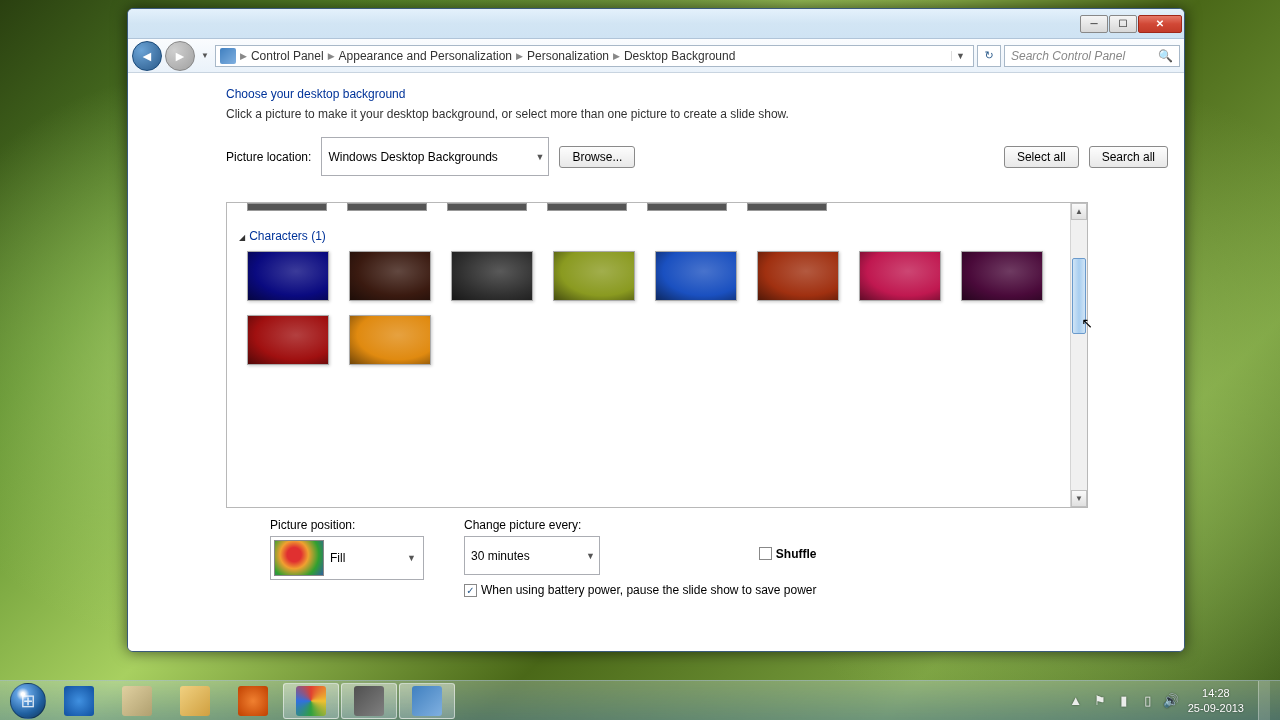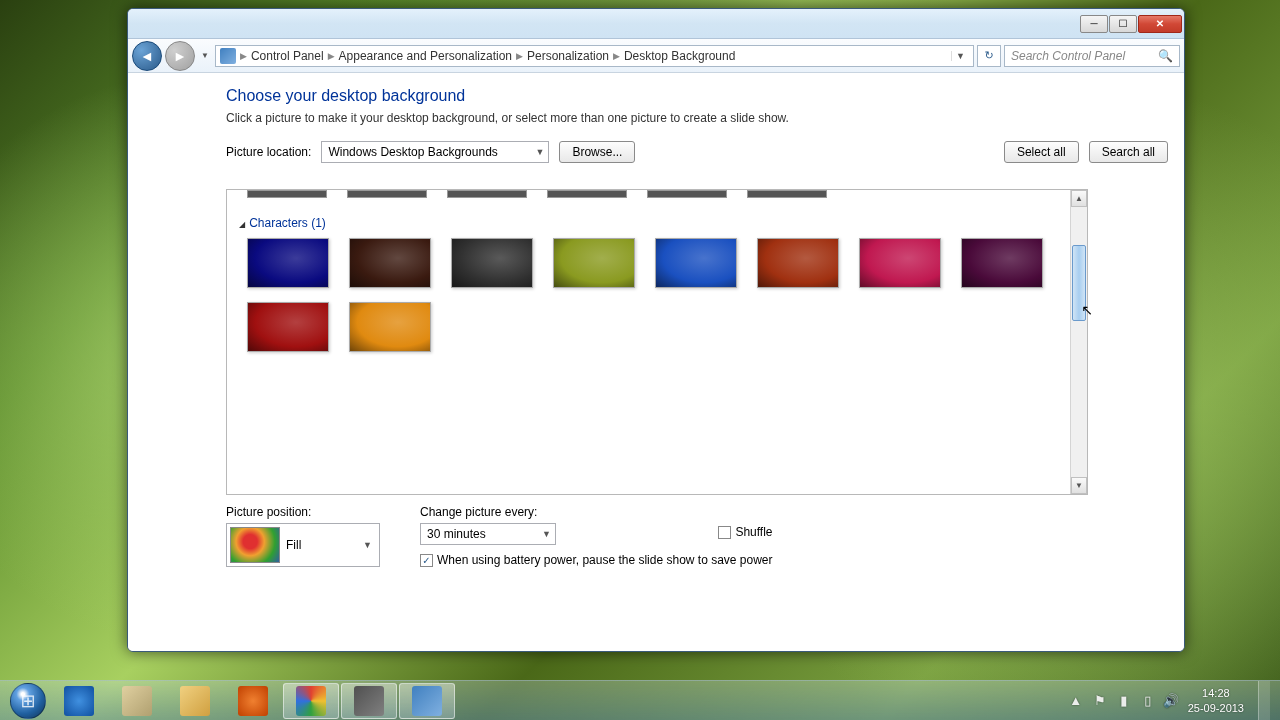--- a/index.html
+++ b/index.html
@@ -16,51 +16,51 @@
 .addr { flex: 1; height: 22px; background: white; border: 1px solid #a8b8c8; display: flex; align-items: center; padding: 0 4px; font-size: 12px; gap: 4px; }
 .addr-icon { width: 16px; height: 16px; background: linear-gradient(135deg, #4080c0, #80b0e0); border-radius: 2px; }
 .crumb { color: #333; cursor: pointer; }
 .crumb-sep { color: #888; font-size: 9px; }
 .addr-dd { margin-left: auto; font-size: 9px; color: #555; padding: 0 4px; border-left: 1px solid #ddd; cursor: pointer; }
 .refresh-btn { width: 24px; height: 22px; border: 1px solid #a8b8c8; background: white; display: flex; align-items: center; justify-content: center; font-size: 11px; color: #2a5a8a; cursor: pointer; }
 .search { width: 176px; height: 22px; background: white; border: 1px solid #a8b8c8; display: flex; align-items: center; padding: 0 6px; font-size: 12px; color: #888; font-style: italic; }
 .search .sicon { margin-left: auto; color: #4080c0; font-style: normal; }
 .content { flex: 1; background: white; overflow: hidden; display: flex; flex-direction: column; }
 .main-pad { padding: 14px 16px 8px 98px; }
-.headline { color: #003399; font-size: 16px; font-weight: normal; margin-bottom: 6px; }
+.headline { color: #003399; font-size: 12px; font-weight: normal; margin-bottom: 6px; }
 .subline { font-size: 12px; color: #333; margin-bottom: 16px; }
 .loc-row { display: flex; align-items: center; gap: 10px; font-size: 12px; margin-bottom: 18px; }
-.combo { height: 22px; background: white; border: 1px solid #abadb3; display: flex; align-items: center; padding: 0 4px 0 6px; font-size: 12px; cursor: pointer; }
+.combo { height: 39px; background: white; border: 1px solid #abadb3; display: flex; align-items: center; padding: 0 4px 0 6px; font-size: 12px; cursor: pointer; }
 .combo .arr { margin-left: auto; font-size: 9px; color: #555; padding-left: 6px; }
 .loc-combo { width: 228px; }
 .btn { height: 22px; padding: 0 12px; background: linear-gradient(to bottom, #fdfdfd, #e8e8e8); border: 1px solid #8a8a8a; border-radius: 3px; font-size: 12px; cursor: pointer; display: inline-flex; align-items: center; }
 .gallery { margin: 0 0 0 98px; width: 862px; height: 306px; border: 1px solid #b8b8b8; background: white; position: relative; display: flex; }
 .gallery-inner { flex: 1; overflow: hidden; padding: 0 8px; }
 .scroll-v { width: 17px; background: #f0f0f0; border-left: 1px solid #d4d4d4; display: flex; flex-direction: column; }
 .scroll-btn { height: 17px; background: linear-gradient(to bottom, #fafafa, #e0e0e0); border: 1px solid #c0c0c0; display: flex; align-items: center; justify-content: center; font-size: 8px; color: #555; cursor: pointer; }
 .scroll-track { flex: 1; position: relative; }
 .scroll-thumb { position: absolute; left: 1px; right: 1px; top: 38px; height: 76px; background: linear-gradient(to right, #d0e4f5, #a8cef0, #d0e4f5); border: 1px solid #6a9acc; border-radius: 2px; cursor: pointer; }
 .cursor { position: absolute; right: -6px; top: 112px; font-size: 14px; color: black; pointer-events: none; }
 .cat-peek { display: flex; gap: 20px; margin-left: 12px; }
 .peek-thumb { width: 80px; height: 8px; background: #555; border: 1px solid #999; }
 .cat-header { font-size: 12px; color: #003399; margin: 30px 0 8px 4px; cursor: pointer; }
 .cat-header.first { margin-top: 18px; }
 .cat-header .tri { font-size: 8px; color: #333; margin-right: 4px; }
 .thumb-row { display: flex; gap: 20px; margin-left: 12px; flex-wrap: wrap; position: relative; }
 .thumb { width: 82px; height: 50px; border: 1px solid #aaa; box-shadow: 1px 1px 3px rgba(0,0,0,0.2); cursor: pointer; }
 .thumb.sel { outline: 2px solid #3399ff; outline-offset: 1px; }
 .tooltip { position: absolute; left: 636px; top: 6px; width: 178px; background: #ffffe8; border: 1px solid #767676; padding: 4px 6px; font-size: 11px; line-height: 1.3; box-shadow: 2px 2px 4px rgba(0,0,0,0.2); }
 .thumb-row.dell { row-gap: 14px; }
-.bottom-area { padding: 10px 16px 10px 98px; display: flex; gap: 40px; font-size: 12px; }
+.bottom-area { padding: 10px 16px 10px 98px; display: flex; gap: 40px; font-size: 12px; margin-left: 44px; }
 .pos-combo { width: 154px; height: 44px; border: 1px solid #abadb3; background: white; display: flex; align-items: center; padding: 3px; margin-top: 4px; cursor: pointer; }
 .pos-thumb { width: 50px; height: 36px; background: radial-gradient(circle at 40% 40%, #e03030 20%, #f0a030 40%, #30a030 70%, #3060a0 100%); border: 1px solid #888; margin-right: 6px; }
 .pos-combo .arr { margin-left: auto; font-size: 9px; color: #555; padding-right: 4px; }
 .every-combo { width: 136px; margin-top: 4px; }
 .check-row { display: flex; align-items: center; gap: 4px; font-size: 12px; margin-top: 8px; }
-.check-row.inl { margin-top: 0; }
+.check-row.inl { margin-top: 0; font-weight: bold; }
 .cb { width: 13px; height: 13px; border: 1px solid #888; background: white; display: inline-flex; align-items: center; justify-content: center; font-size: 10px; color: #2a5a8a; }
 .footer { padding: 10px 16px; display: flex; justify-content: flex-end; gap: 8px; border-top: 1px solid #dfdfdf; }
 .btn.primary { outline: 1px solid #3399ff; outline-offset: 0px; border-color: #5a8acc; }
 .taskbar { position: absolute; left: 0; right: 0; bottom: 0; height: 40px; background: linear-gradient(to bottom, rgba(200,220,240,0.3), rgba(100,140,180,0.5)); backdrop-filter: blur(4px); border-top: 1px solid rgba(255,255,255,0.3); display: flex; align-items: center; padding: 0 6px; }
 .start { width: 44px; height: 40px; display: flex; align-items: center; justify-content: center; cursor: pointer; }
 .orb { width: 36px; height: 36px; border-radius: 50%; background: radial-gradient(circle at 35% 30%, #fff 5%, #60a0e0 20%, #2060a0 60%, #103050 100%); border: 1px solid rgba(0,0,0,0.3); position: relative; }
 .orb::before { content: "⊞"; position: absolute; inset: 0; display: flex; align-items: center; justify-content: center; color: rgba(255,255,255,0.8); font-size: 18px; }
 .task-item { width: 56px; height: 36px; margin: 0 1px; border-radius: 3px; display: flex; align-items: center; justify-content: center; cursor: pointer; border: 1px solid transparent; }
 .task-item.active { background: linear-gradient(to bottom, rgba(255,255,255,0.4), rgba(200,220,240,0.3)); border-color: rgba(255,255,255,0.5); }
 .task-icon { width: 30px; height: 30px; border-radius: 3px; }

